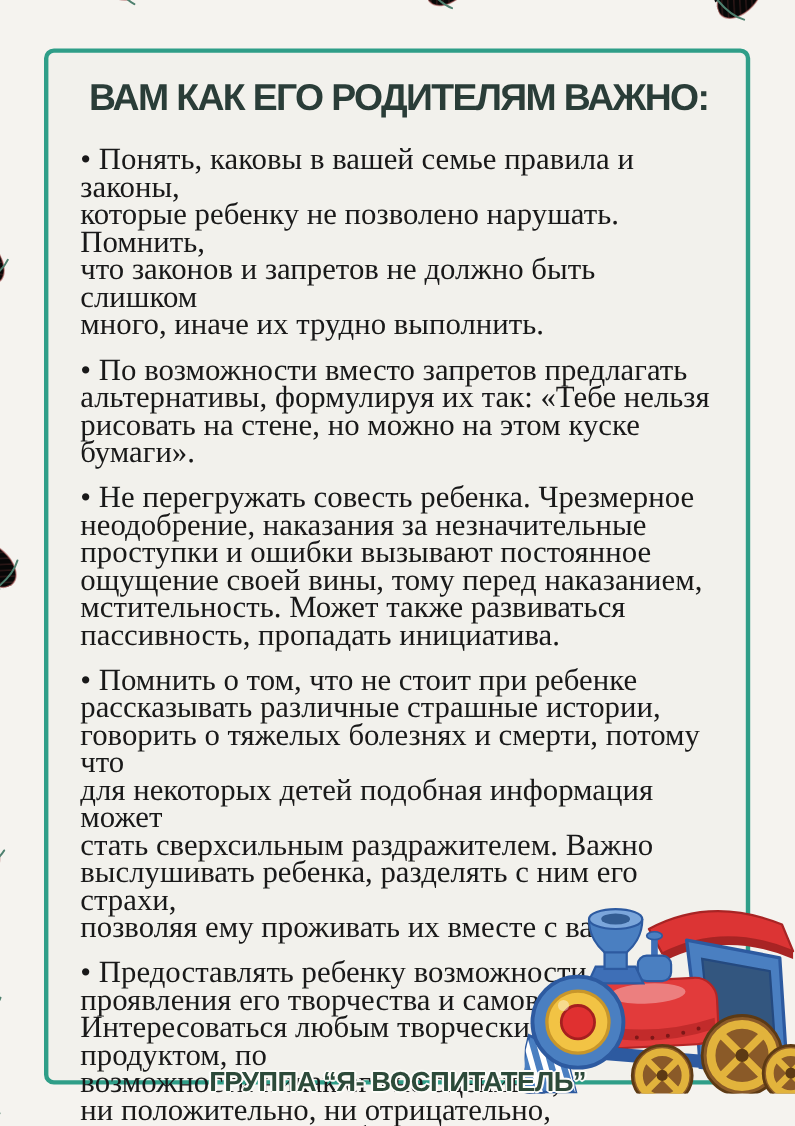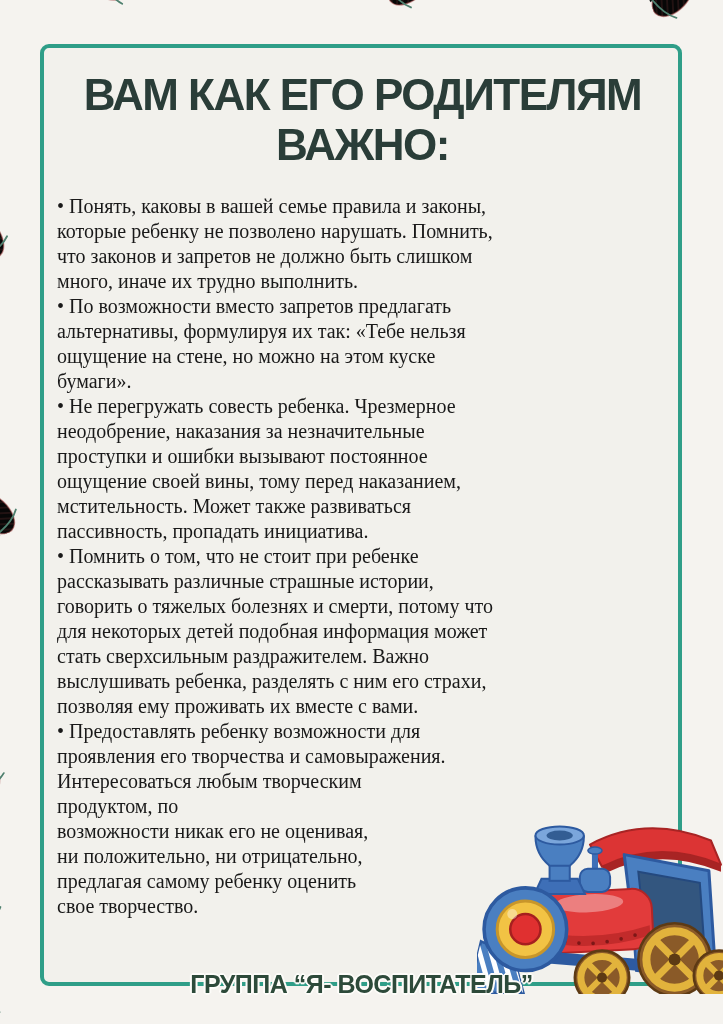--- a/index.html
+++ b/index.html
@@ -14,25 +14,25 @@
   .bf{position:absolute;width:110px;height:110px;opacity:.97;}
   .bf.soft{opacity:.72;}
   .card{
     position:absolute;left:40px;top:44px;width:642px;height:942px;z-index:1;
     background:var(--card-bg);border:4px solid var(--card-border);border-radius:9px;
     padding:10px 10px 0 13px;
   }
   .card h1{
     margin:12px 4px 24px;text-align:center;
     font-family:"Liberation Sans",sans-serif;font-weight:bold;
-    font-size:44px;letter-spacing:-1.5px;color:var(--title-text);
+    font-size:34px;letter-spacing:-1.5px;color:var(--title-text);
   }
   .body-text p{
-    margin:0;white-space:pre-line;
-    font-size:20px;line-height:25px;color:var(--body-text);
+    margin:16px;white-space:pre-line;
+    font-size:28px;line-height:25px;color:var(--body-text);
   }
   .train{position:absolute;left:477px;top:810px;width:246px;height:184px;z-index:2;}
   .footer{
     position:absolute;left:0;bottom:20px;width:100%;height:40px;z-index:3;
     display:flex;align-items:center;justify-content:center;gap:28px;
     font-family:"Liberation Sans",sans-serif;font-weight:bold;
     font-size:25px;letter-spacing:-0.5px;color:var(--footer-text);
     text-shadow:-2px 0 0 #fdfcf9,2px 0 0 #fdfcf9,0 -2px 0 #fdfcf9,0 2px 0 #fdfcf9,
       -1px -1px 0 #fdfcf9,1px 1px 0 #fdfcf9,-1px 1px 0 #fdfcf9,1px -1px 0 #fdfcf9;
     white-space:nowrap;
@@ -169,21 +169,21 @@
 
   <div class="card">
     <h1>ВАМ КАК ЕГО РОДИТЕЛЯМ ВАЖНО:</h1>
     <div class="body-text">
       <p>• Понять, каковы в вашей семье правила и законы,
 которые ребенку не позволено нарушать. Помнить,
 что законов и запретов не должно быть слишком
 много, иначе их трудно выполнить.</p>
       <p>• По возможности вместо запретов предлагать
 альтернативы, формулируя их так: «Тебе нельзя
-ощущение на стене, но можно на этом куске
+рисовать на стене, но можно на этом куске
 бумаги».</p>
       <p>• Не перегружать совесть ребенка. Чрезмерное
 неодобрение, наказания за незначительные
 проступки и ошибки вызывают постоянное
 ощущение своей вины, тому перед наказанием,
 мстительность. Может также развиваться
 пассивность, пропадать инициатива.</p>
       <p>• Помнить о том, что не стоит при ребенке
 рассказывать различные страшные истории,
 говорить о тяжелых болезнях и смерти, потому что

